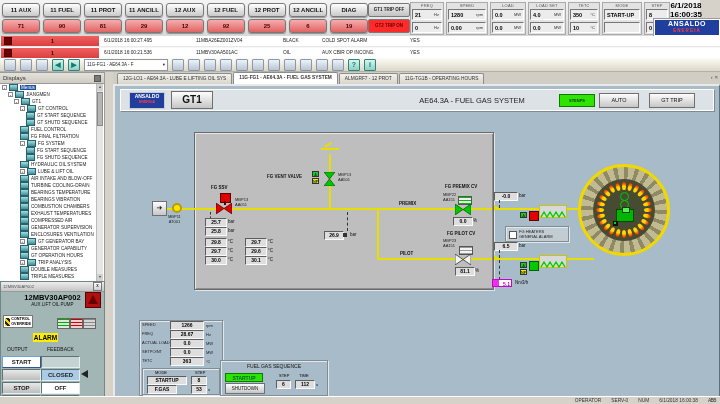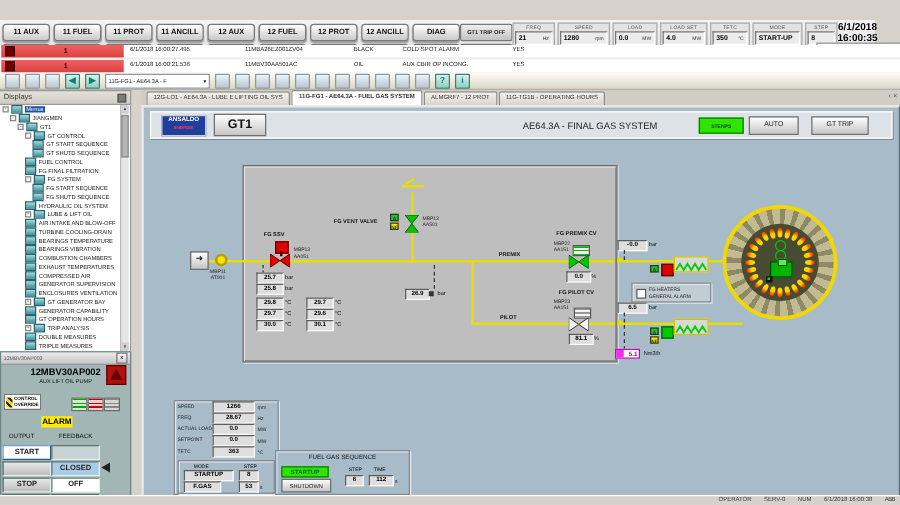--- a/index.html
+++ b/index.html
@@ -1,20 +1,20 @@
 <!DOCTYPE html>
 <html><head>
 <meta charset="utf-8">
 <style>
 html,body{margin:0;padding:0}
 body{font-family:"Liberation Sans",sans-serif;background:#888}
 #screen{position:relative;width:720px;height:404px;background:#d6d2ca;overflow:hidden;font-family:"Liberation Sans",sans-serif}
 .abs{position:absolute}
 
-#topbar{position:absolute;left:0;top:16px;width:700px;height:36px;background:linear-gradient(#f4f4f4,#d9d9d9);border-bottom:1px solid #9a9a9a}
+#topbar{position:absolute;left:0;top:0;width:700px;height:36px;background:linear-gradient(#f4f4f4,#d9d9d9);border-bottom:1px solid #9a9a9a}
 .grow{position:absolute;left:2px;display:flex;gap:3px}
 .tbtn{width:36px;height:12px;background:linear-gradient(#ffffff,#c9c9c9);border:1px solid #787878;border-radius:3px;font:bold 6px/12px "Liberation Sans",sans-serif;text-align:center;color:#111;box-shadow:0 1px 1px rgba(0,0,0,.35)}
 .cbtn{background:linear-gradient(#f7adad,#e16464);color:#4c0000}
 .tripbtn{position:absolute;left:368px;width:40px;height:12px;border:1px solid #787878;border-radius:2px;font:bold 4.5px/12px "Liberation Sans",sans-serif;text-align:center}
 #measures{position:absolute;left:410px;top:2px;display:flex;gap:2px}
 .mpanel{border:1px solid #aaa;background:#e3e3e3;display:flex;flex-direction:column}
 .mlab{font:4px/5px "Liberation Sans",sans-serif;color:#555;text-align:center;letter-spacing:.2px}
 .mval{flex:1;margin:1px;background:#ececec;border:1px solid;border-color:#777 #fff #fff #777;display:flex;justify-content:space-between;align-items:center;padding:0 2px}
 .mv{font:bold 5.5px "Liberation Sans",sans-serif;color:#000}
 .mu{font:4px "Liberation Sans",sans-serif;color:#333}
@@ -428,21 +428,21 @@
     <div class="fpbox" style="left:40px;top:113px;width:37px;height:8px"></div>
   </div>
 
   <div id="main">
     <div id="mheader">
       <div class="abs" style="left:8px;top:2px;width:34px;height:15px;background:#1f3e9e;border:1px solid #ccc;text-align:center">
         <div style="font:bold 5px/7px 'Liberation Sans',sans-serif;color:#fff">ANSALDO</div>
         <div style="font:bold 3.5px/4px 'Liberation Sans',sans-serif;color:#ff4040">ENERGIA</div>
       </div>
       <div class="abs silver" style="left:50px;top:1px;width:40px;height:16px;font:bold 10px/16px 'Liberation Sans',sans-serif">GT1</div>
-      <div class="abs" style="left:351px;top:6px;transform:translateX(-50%);font:7.5px 'Liberation Sans',sans-serif;color:#222;white-space:nowrap">AE64.3A - FINAL GAS SYSTEM</div>
+      <div class="abs" style="left:351px;top:6px;transform:translateX(-50%);font:7.5px 'Liberation Sans',sans-serif;color:#222;white-space:nowrap">AE64.3A - FUEL GAS SYSTEM</div>
       <div class="abs" style="left:438px;top:4px;width:34px;height:11px;background:#2fe400;border:1px solid #0a7c00;font:bold 4px/11px 'Liberation Sans',sans-serif;text-align:center;color:#064400">STENPS</div>
       <div class="abs silver" style="left:478px;top:3px;width:38px;height:13px;font:5.5px/13px 'Liberation Sans',sans-serif">AUTO</div>
       <div class="abs silver" style="left:528px;top:3px;width:44px;height:13px;font:5.5px/13px 'Liberation Sans',sans-serif">GT TRIP</div>
     </div>
 
     <div id="diagbox"></div>
 
     <div class="yline" style="left:46px;top:122px;width:216px;height:2px"></div>
     <div class="yline" style="left:214px;top:68px;width:2px;height:56px"></div>
     <div class="yline" style="left:206px;top:62px;width:18px;height:2px"></div>

